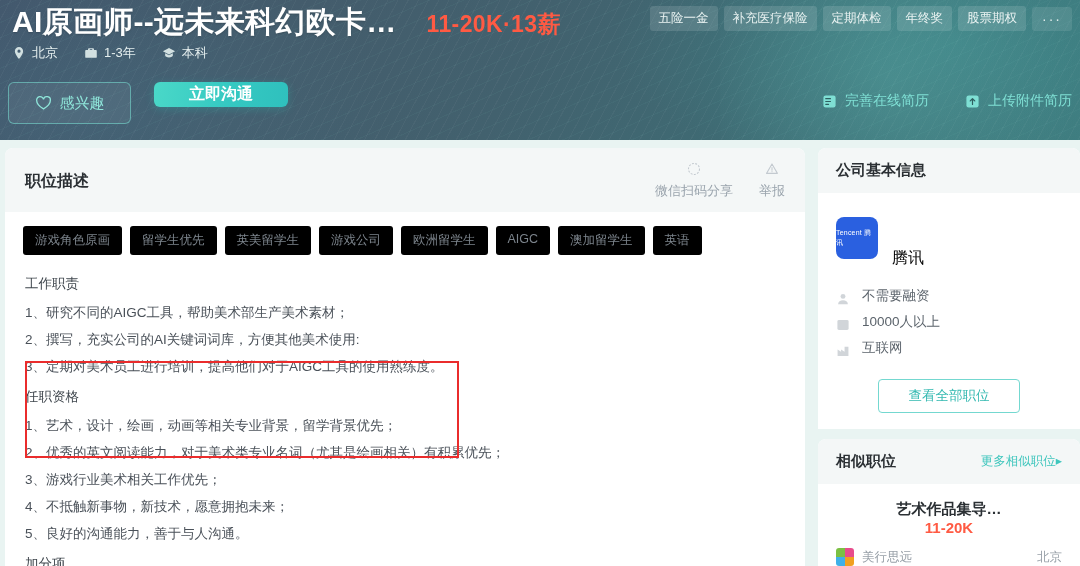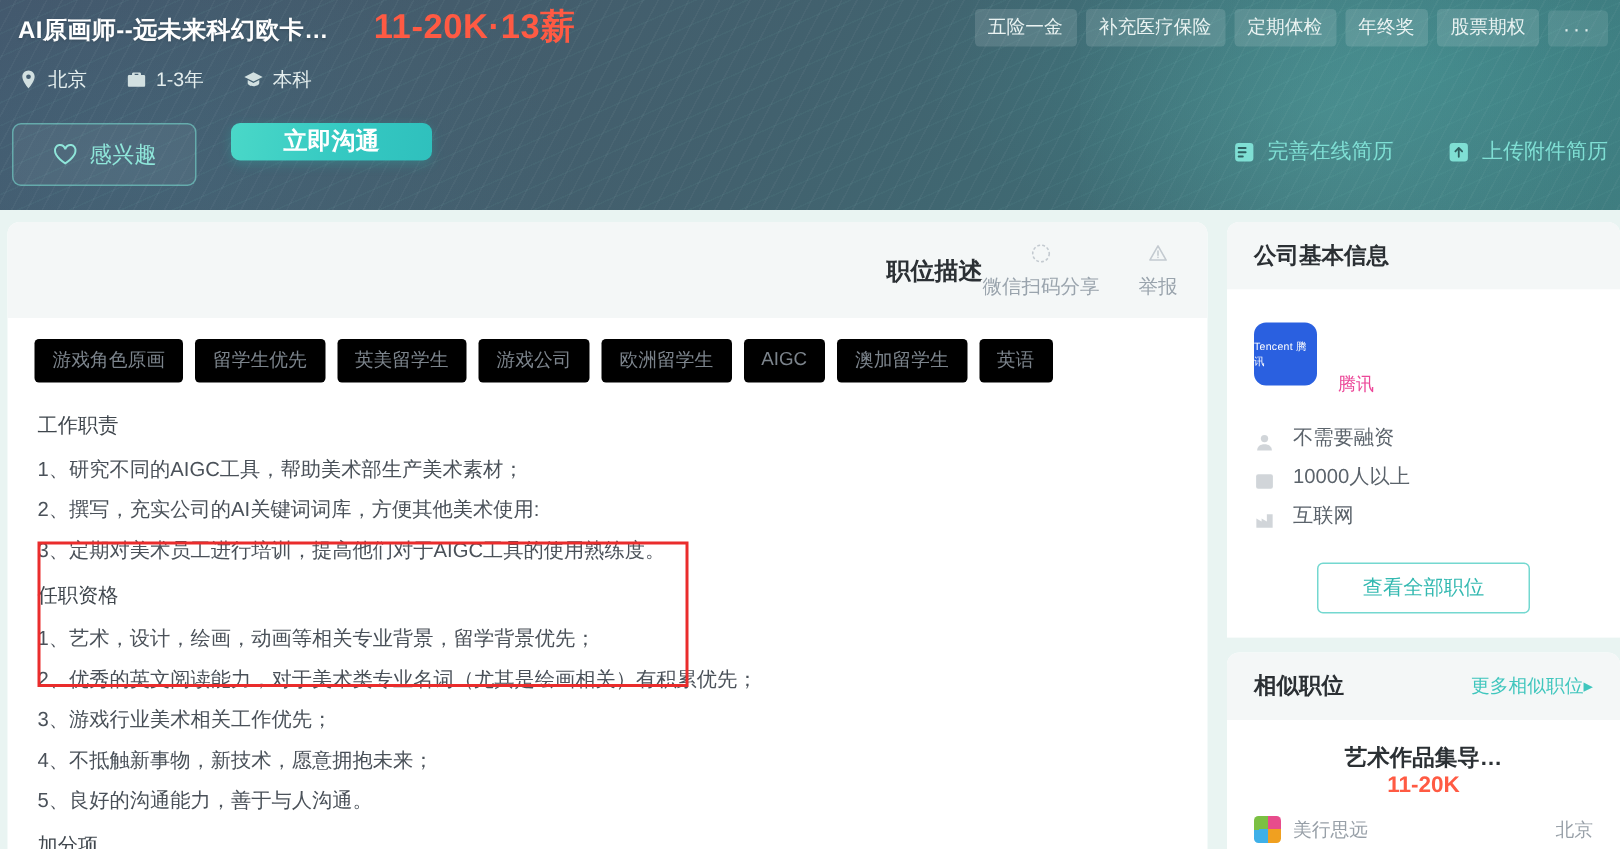--- a/index.html
+++ b/index.html
@@ -33,21 +33,21 @@
     width: 420px; height: 240px;
     background: radial-gradient(circle at 40% 50%, rgba(120,220,205,0.18), rgba(120,220,205,0) 68%);
     pointer-events: none;
   }
 
   .title-row {
     position: absolute; left: 12px; top: 2px;
     display: flex; align-items: baseline; gap: 30px;
   }
   .job-title {
-    font-size: 16px; font-weight: bold; color: #ffffff;
+    font-size: 30px; font-weight: bold; color: #ffffff;
     letter-spacing: .3px; white-space: nowrap;
     text-shadow: 0 1px 2px rgba(0,0,0,.18);
   }
   .job-salary {
     font-size: 23px; font-weight: bold; color: #ff5a43;
     letter-spacing: .4px; white-space: nowrap;
   }
 
   .meta-row {
     position: absolute; left: 12px; top: 44px;
@@ -110,21 +110,21 @@
     padding: 8px 0 0 0;
   }
   .card {
     background: #ffffff;
     border-radius: 8px 8px 0 0;
     overflow: hidden;
   }
   .card-head {
     background: #f4f7f7;
     padding: 14px 20px 12px 20px;
-    display: flex; align-items: center; justify-content: flex-end;
+    display: flex; align-items: center; justify-content: space-between;
   }
   .card-title { font-size: 16px; font-weight: bold; color: #2b3034; }
 
   .main-col {
     position: absolute; left: 5px; top: 8px;
     width: 800px; height: 418px;
   }
   .share-row { display: flex; align-items: center; gap: 26px; }
   .share-item {
     display: flex; align-items: center; gap: 6px;
@@ -170,21 +170,21 @@
   .side-more { font-size: 12.5px; color: #3fc6bd; cursor: pointer; }
 
   .side-body { padding: 14px 18px 16px 18px; background: #fff; }
   .company-row { display: flex; align-items: center; gap: 14px; }
   .company-logo {
     width: 42px; height: 42px; border-radius: 8px;
     background: #2a60e0;
     display: flex; align-items: center; justify-content: center;
     color: #fff; font-size: 7px; letter-spacing: .2px; overflow: hidden;
   }
-  .company-name { font-size: 12px; color: #ec4899; margin-top: 41px; }
+  .company-name { font-size: 16px; color: #000000; margin-top: 41px; }
   .info-list { margin-top: 14px; }
   .info-item {
     display: flex; align-items: center; gap: 12px;
     font-size: 13.5px; color: #5b636b; line-height: 26px;
   }
   .info-icon { width: 14px; height: 14px; display: block; opacity: .45; }
   .btn-all-jobs {
     margin: 18px auto 0 auto; width: 142px; height: 34px;
     border: 1px solid #74d8d0; border-radius: 4px;
     display: flex; align-items: center; justify-content: center;

